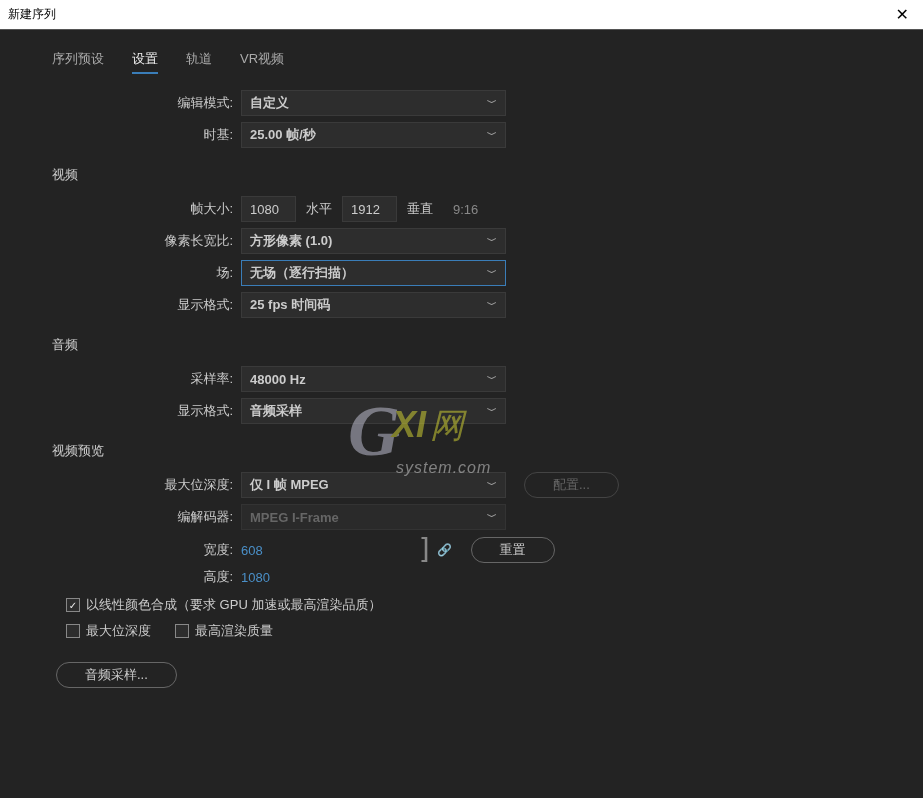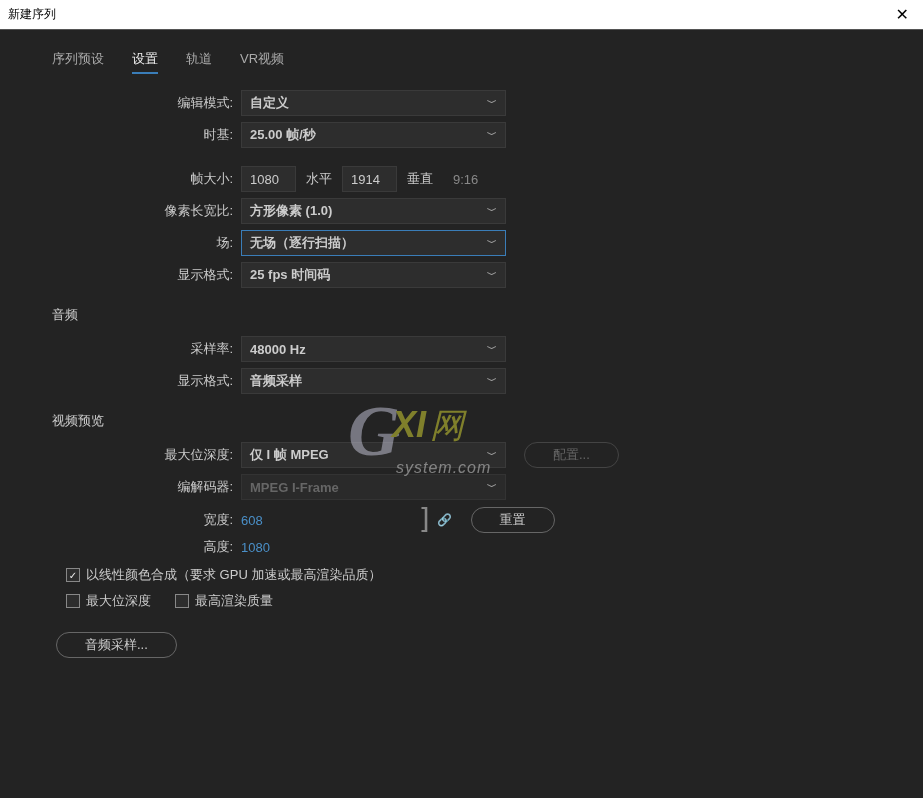--- a/index.html
+++ b/index.html
@@ -66,29 +66,30 @@
 
   <div class="form-row">
     <div class="form-label">时基:</div>
     <div class="select">
       <span>25.00 帧/秒</span>
       <span class="chev">﹀</span>
     </div>
   </div>
 
   <div class="section">
+    <div class="section-header">视频</div>
 
     <div class="form-row">
       <div class="form-label">帧大小:</div>
       <div class="input-num">
           <span>1080</span>
         </div>
       <span class="inline-label">水平</span>
       <div class="input-num">
-          <span>1914</span>
+          <span>1912</span>
         </div>
       <span class="inline-label">垂直</span>
       <span class="hint">9:16</span>
     </div>
 
     <div class="form-row">
       <div class="form-label">像素长宽比:</div>
       <div class="select">
         <span>方形像素 (1.0)</span>
         <span class="chev">﹀</span>

